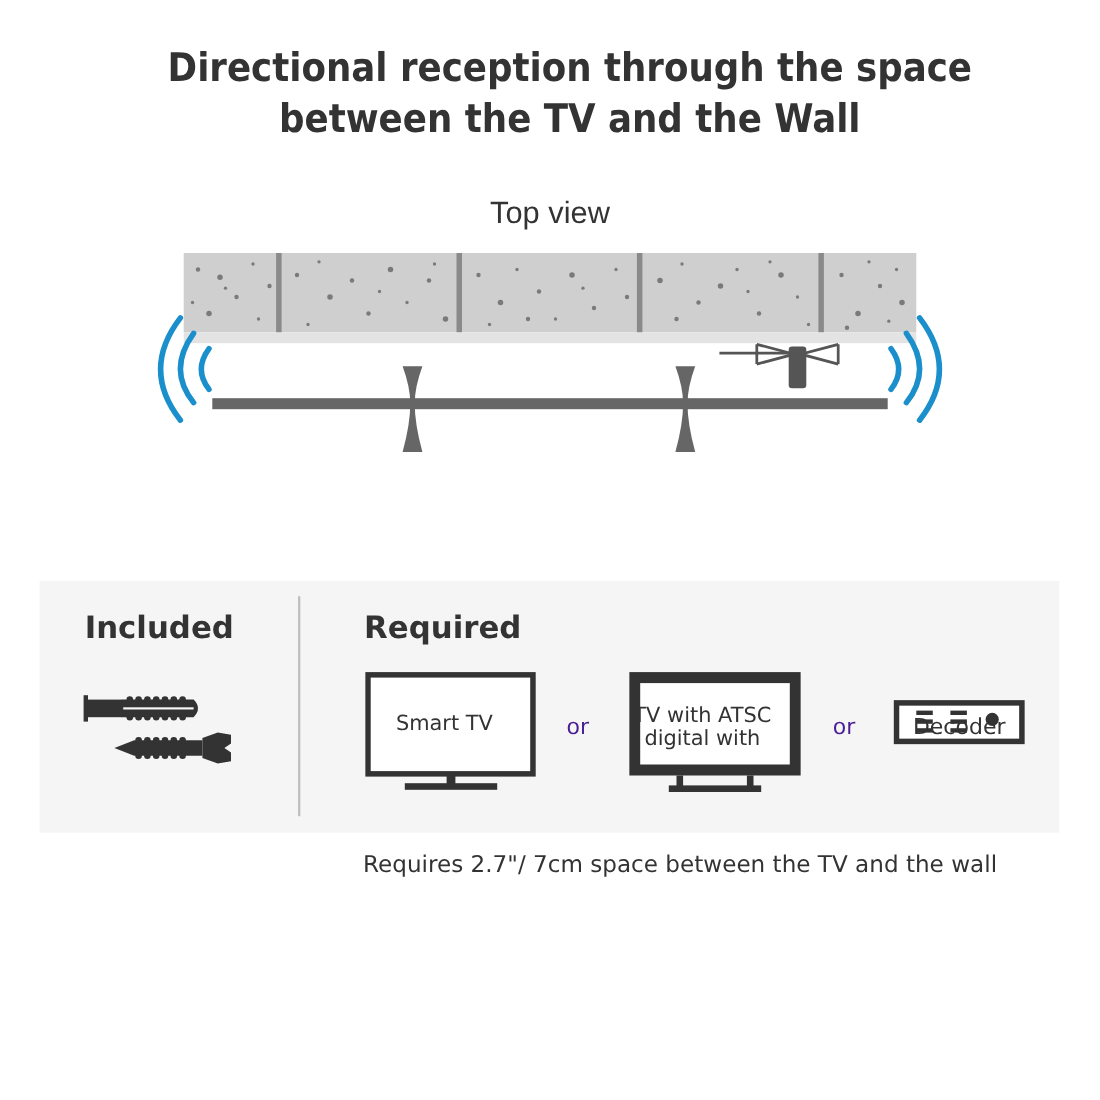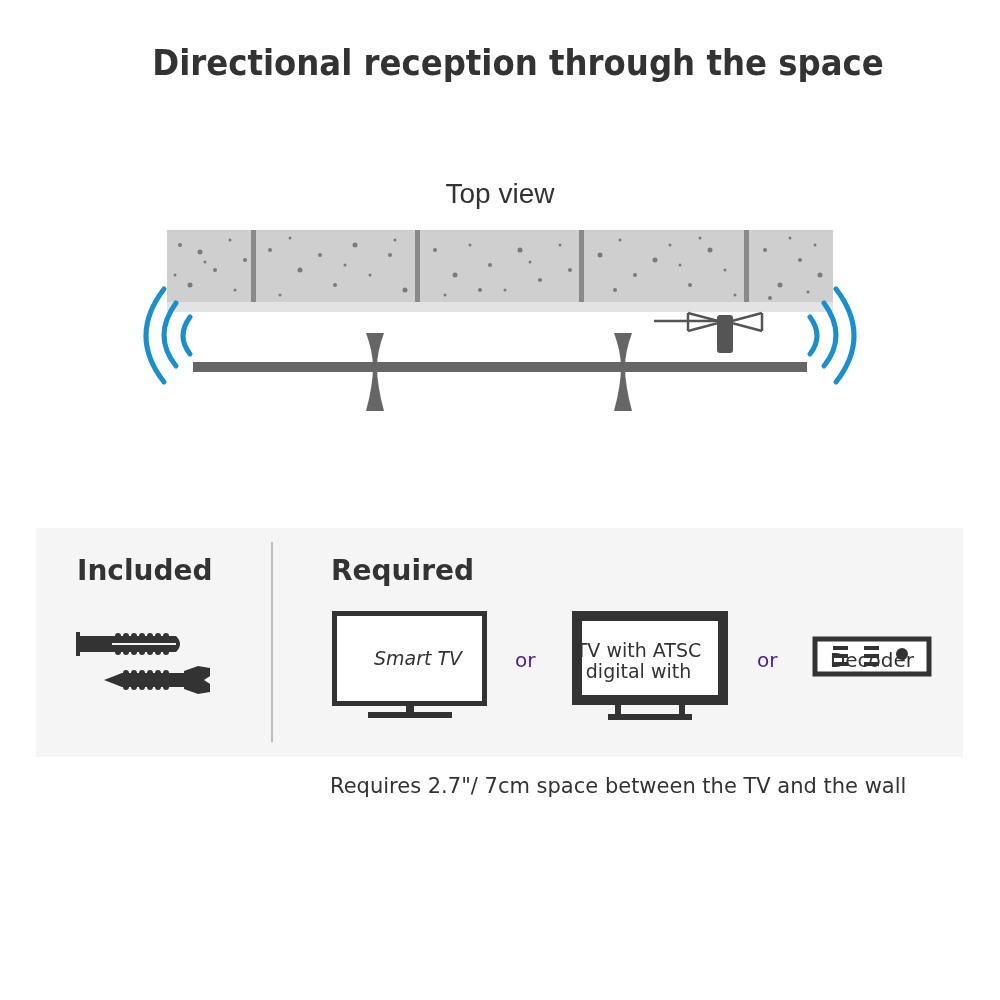--- a/index.html
+++ b/index.html
@@ -17,20 +17,21 @@
   .hdr { position: absolute; font-weight: bold; font-size: 28px; color: #333333; }
   .tvlabel { position: absolute; text-align: center; font-size: 19px; color: #333333; line-height: 21px; }
   .or { position: absolute; font-size: 20px; color: #4c1d95; }
   .note { position: absolute; left: 330px; top: 774px; font-size: 21px; color: #333333; white-space: nowrap; }
 </style>
 </head>
 <body>
 
 <div class="title">
   <span>Directional reception through the space</span>
+  <span>between the TV and the Wall</span>
 </div>
 
 <div class="topview">Top view</div>
 
 <svg class="diagram" viewBox="0 220 1000 200" width="1000" height="200">
 
   <g>
     <rect x="167" y="230" width="666" height="72" fill="#cfcfcf"></rect>
     <rect x="167" y="302" width="666" height="10" fill="#e3e3e3"></rect>
     <rect x="251" y="230" width="5" height="72" fill="#8a8a8a"></rect>
@@ -169,21 +170,21 @@
   </g>
 </svg>
 
 <div class="hdr" style="left:331px; top:554px;">Required</div>
 
 <svg style="position:absolute; left:332px; top:611px;" width="156" height="112">
   <rect x="2.5" y="2.5" width="150" height="90" fill="#ffffff" stroke="#333333" stroke-width="5"></rect>
   <rect x="74" y="92" width="8" height="10" fill="#333333"></rect>
   <rect x="36" y="101" width="84" height="6" fill="#333333"></rect>
 </svg>
-<div class="tvlabel" style="left:340px; top:648px; width:156px;font-style:italic;">Smart TV</div>
+<div class="tvlabel" style="left:326px; top:648px; width:156px;">Smart TV</div>
 
 <div class="or" style="left:515px; top:648px;">or</div>
 
 <svg style="position:absolute; left:572px; top:611px;" width="156" height="112">
   <rect x="5" y="5" width="146" height="84" fill="#ffffff" stroke="#333333" stroke-width="10"></rect>
   <rect x="43" y="94" width="6" height="10" fill="#333333"></rect>
   <rect x="107" y="94" width="6" height="10" fill="#333333"></rect>
   <rect x="36" y="103" width="84" height="6" fill="#333333"></rect>
 </svg>
 <div class="tvlabel" style="left:575px; top:640px; width:127px;">

